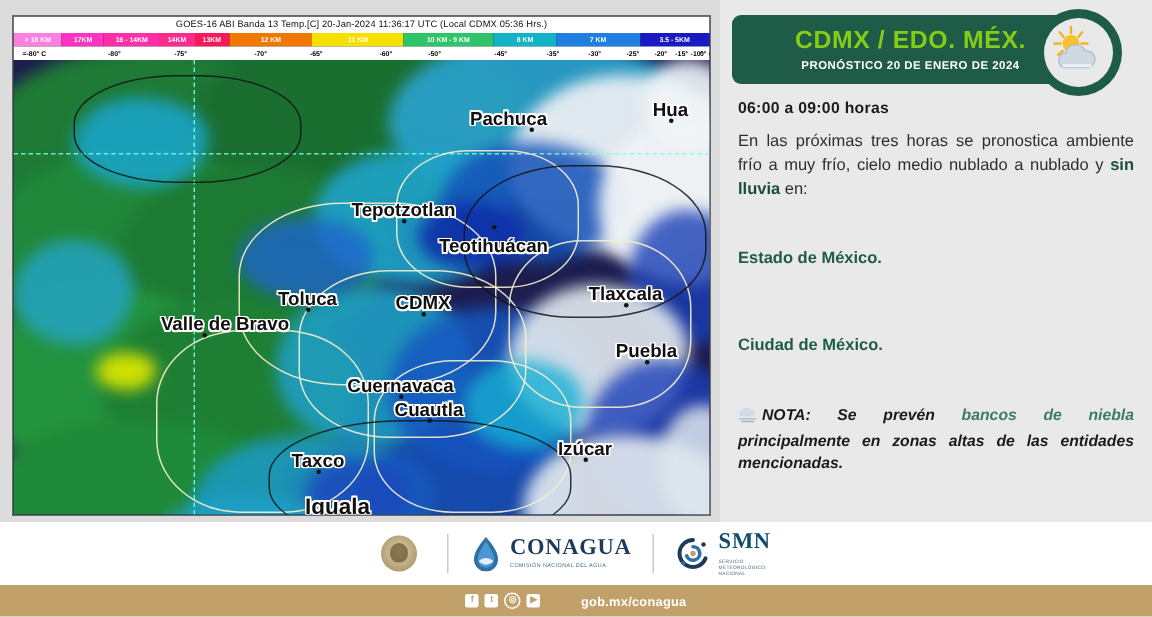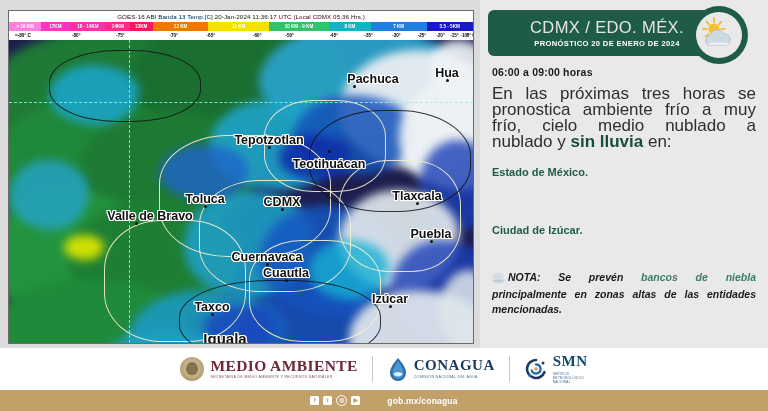--- a/index.html
+++ b/index.html
@@ -80,21 +80,21 @@
     position:absolute;left:480px;top:0;width:288px;height:348px;
     background:#e9e9e9;
   }
   #title-badge{
     position:absolute;left:8px;top:10px;width:238px;height:46px;
     background:#1e5c48;border-radius:6px;
     display:flex;flex-direction:column;align-items:center;justify-content:center;
     z-index:2;
   }
   #badge-title{
-    color:#e5e5e5;font-size:16.5px;font-weight:normal;letter-spacing:.4px;
+    color:#84cc16;font-size:16.5px;font-weight:bold;letter-spacing:.4px;
     line-height:18px;
   }
   #badge-sub{
     color:#ffffff;font-size:7.6px;font-weight:bold;letter-spacing:.35px;
     margin-top:3px;
   }
   #weather-icon-wrap{
     position:absolute;left:210px;top:6px;width:58px;height:58px;
     border-radius:50%;background:#1e5c48;z-index:3;
     display:flex;align-items:center;justify-content:center;
@@ -102,21 +102,21 @@
   #weather-icon-inner{
     width:46px;height:46px;border-radius:50%;background:#e9e9e9;
     display:flex;align-items:center;justify-content:center;
   }
   #time-range{
     position:absolute;left:12px;top:66px;
     font-size:10.5px;font-weight:bold;color:#1b1b1b;letter-spacing:.2px;
   }
   #forecast-body{
     position:absolute;left:12px;top:86px;width:264px;
-    font-size:17px;line-height:16px;color:#2e2e2e;
+    font-size:11px;line-height:16px;color:#2e2e2e;
     text-align:justify;
   }
   #forecast-body b{color:#1b4d3e;}
   .region{
     position:absolute;left:12px;
     font-size:11px;font-weight:bold;color:#1e5c48;
   }
   #region-0{top:166px;}
   #region-1{top:224px;}
   #nota{
@@ -242,21 +242,21 @@
         <div class="stateline" style="left: 150px; top: 95px; width: 170px; height: 120px;"></div>
         <div class="stateline" style="left: 190px; top: 140px; width: 150px; height: 110px;"></div>
         <div class="stateline" style="left: 255px; top: 60px; width: 120px; height: 90px;"></div>
         <div class="stateline" style="left: 330px; top: 120px; width: 120px; height: 110px;"></div>
         <div class="stateline" style="left: 95px; top: 180px; width: 140px; height: 120px;"></div>
         <div class="stateline" style="left: 240px; top: 200px; width: 130px; height: 100px;"></div>
         <div class="coastline" style="left: 40px; top: 10px; width: 150px; height: 70px;"></div>
         <div class="coastline" style="left: 300px; top: 70px; width: 160px; height: 100px;"></div>
         <div class="coastline" style="left: 170px; top: 240px; width: 200px; height: 80px;"></div>
       </div>
-  <div class="citylabel" style="left: 364px; top: 68px; font-size: 12.5px; transform: translate(-50%, -50%);">Pachuca</div>
+  <div class="citylabel" style="left: 330px; top: 68px; font-size: 12.5px; transform: translate(-50%, -50%);">Pachuca</div>
       <div class="citydot" style="left: 343.5px; top: 74px;"></div>
       <div class="citylabel" style="left: 438px; top: 62px; font-size: 12.5px; transform: translate(-50%, -50%);">Hua</div>
       <div class="citydot" style="left: 436.5px; top: 68px;"></div>
       <div class="citylabel" style="left: 260px; top: 129px; font-size: 12.5px; transform: translate(-50%, -50%);">Tepotzotlan</div>
       <div class="citydot" style="left: 258.5px; top: 135px;"></div>
       <div class="citylabel" style="left: 320px; top: 133px; font-size: 12.5px; transform: translate(-50%, -50%); margin-top: 20px;">Teotihuácan</div>
       <div class="citydot" style="left: 318.5px; top: 139px;"></div>
       <div class="citylabel" style="left: 196px; top: 188px; font-size: 12.5px; transform: translate(-50%, -50%);">Toluca</div>
       <div class="citydot" style="left: 194.5px; top: 194px;"></div>
       <div class="citylabel" style="left: 141px; top: 205px; font-size: 12.5px; transform: translate(-50%, -50%);">Valle de Bravo</div>
@@ -304,43 +304,39 @@
     </div>
   </div>
 
   <div id="time-range">06:00 a 09:00 horas</div>
 
   <div id="forecast-body">
     <span>En las próximas tres horas se pronostica ambiente frío a muy frío, cielo medio nublado a nublado y </span><b>sin lluvia</b><span> en:</span>
   </div>
 
   <div class="region" id="region-0">Estado de México.</div>
-  <div class="region" id="region-1">Ciudad de Izúcar.</div>
+  <div class="region" id="region-1">Ciudad de México.</div>
 
   <div id="nota">
     <span id="nota-icon">
       <svg width="13" height="10" viewBox="0 0 13 10">
         <path d="M2.2 5.6 a2.2 2.2 0 0 1 .6 -4.3 a3.1 3.1 0 0 1 5.9 -.5 a2.5 2.5 0 0 1 .9 4.8 z" fill="#cfdde8"></path>
         <g stroke="#9fb6c6" stroke-width="0.9" stroke-linecap="round">
           <line x1="1" y1="7.2" x2="12" y2="7.2"></line>
           <line x1="2.4" y1="9" x2="10.6" y2="9"></line>
         </g>
       </svg>
     </span><span>NOTA:</span><span> Se prevén </span><span class="hl">bancos de niebla</span><span> principalmente en zonas altas de las entidades mencionadas.</span>
   </div>
 </div>
 
 <div id="footer">
 
   <div class="logo-group">
     <div class="seal"></div>
-    <div id="ma-text">
-      <div id="ma-title">MEDIO AMBIENTE</div>
-      <div id="ma-sub">SECRETARÍA DE MEDIO AMBIENTE Y RECURSOS NATURALES</div>
-    </div>
   </div>
 
   <div class="divider"></div>
 
   <div class="logo-group">
     <svg id="conagua-mark" viewBox="0 0 22 24">
       <path d="M11 1 C5 8 3 12 3 16 a8 8 0 0 0 16 0 c0 -4 -2 -8 -8 -15 z" fill="#2e6fa8"></path>
       <path d="M11 4 C7 10 5.5 13 5.5 16 a5.5 5.5 0 0 0 11 0 c0 -3 -1.5 -6 -5.5 -12 z" fill="#4a97d2"></path>
       <path d="M6 17 q5 -4 10 0 q-5 5 -10 0 z" fill="#ffffff" opacity="0.85"></path>
     </svg>

